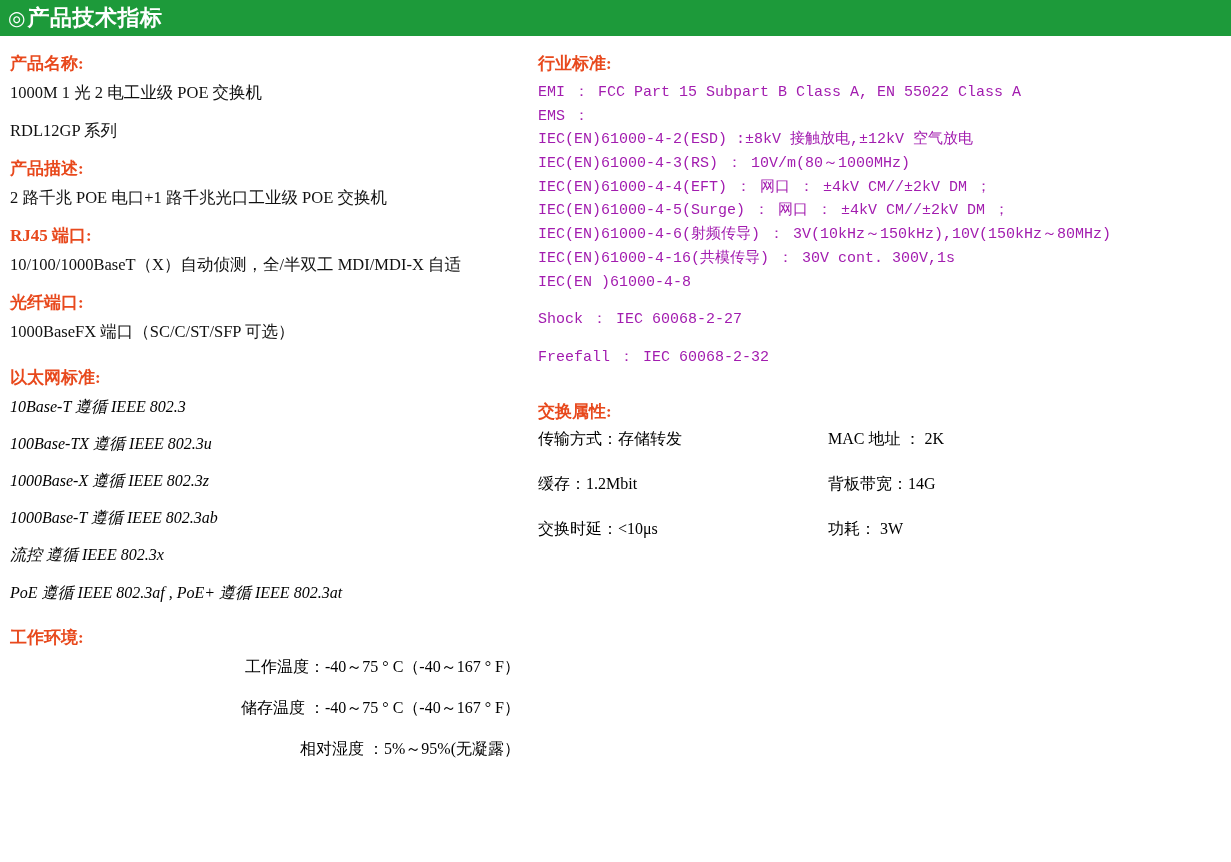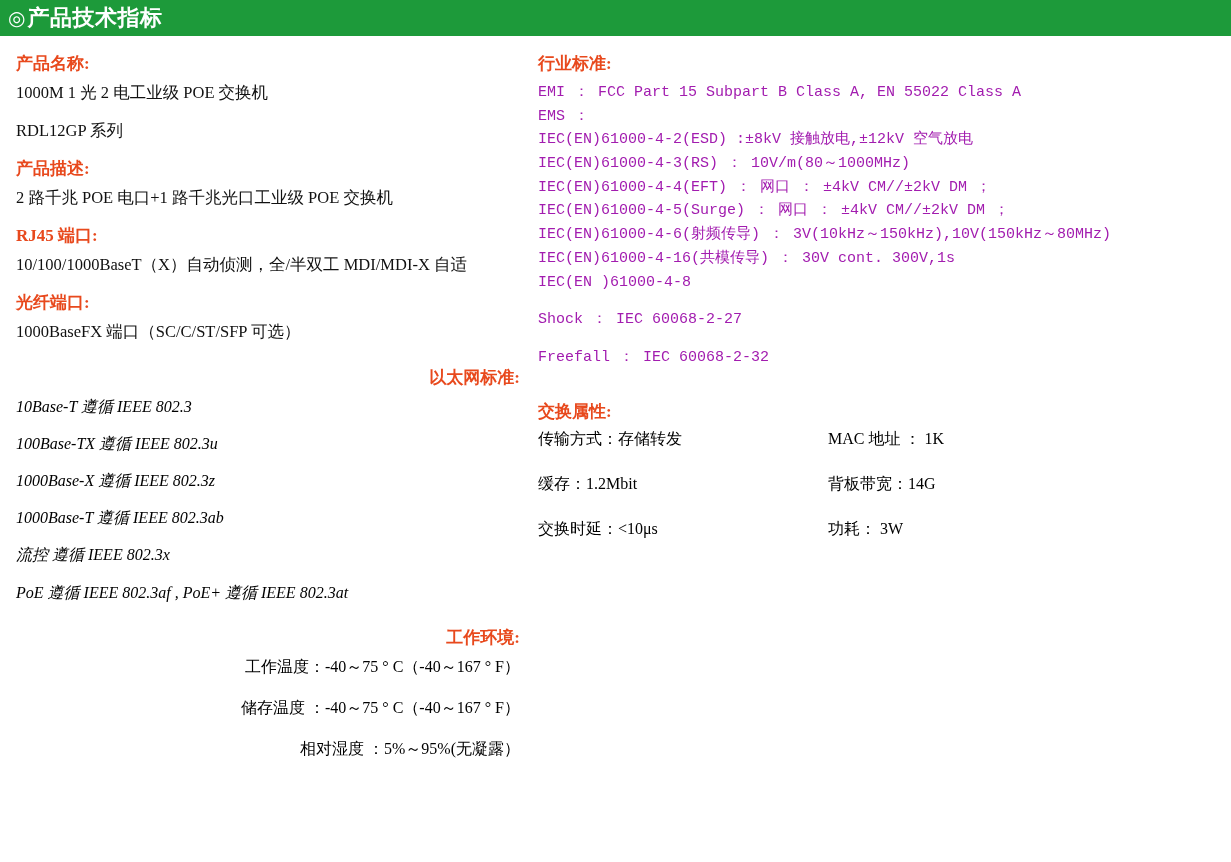--- a/index.html
+++ b/index.html
@@ -42,38 +42,37 @@
     letter-spacing: 0.5px;
     font-family: "Liberation Serif", serif;
   }
   
   .columns {
     display: flex;
     padding-top: 16px;
   }
   .col-left {
     width: 520px;
-    padding-left: 16px;
+    padding-left: 10px;
     box-sizing: border-box;
   }
   .col-right {
     width: 700px;
     padding-left: 18px;
     box-sizing: border-box;
   }
   .sec-title {
     color: #e8491d;
     font-weight: bold;
     font-size: 17px;
     margin: 0 0 6px 0;
     font-family: "Liberation Serif", serif;
   }
   .sec-title.gap {
     margin-top: 22px;
-    text-align: right;
   }
   .line {
     font-size: 16.5px;
     line-height: 1.45;
     margin: 0 0 4px 0;
     color: #111;
   }
   .line.spaced {
     margin-bottom: 14px;
   }
@@ -168,21 +167,21 @@
 IEC(EN)61000-4-5(Surge) ： 网口 ： ±4kV CM//±2kV DM ；
 IEC(EN)61000-4-6(射频传导) ： 3V(10kHz～150kHz),10V(150kHz～80MHz)
 IEC(EN)61000-4-16(共模传导) ： 30V cont. 300V,1s
 IEC(EN )61000-4-8</div>
       <div class="mono gap-top">Shock ： IEC 60068-2-27</div>
       <div class="mono gap-top">Freefall ： IEC 60068-2-32</div>
 
       <div class="sec-title" style="margin-top:30px">交换属性:</div>
       <div class="attr-grid">
         <div class="attr-cell">传输方式：存储转发</div>
-        <div class="attr-cell">MAC 地址 ： 1K</div>
+        <div class="attr-cell">MAC 地址 ： 2K</div>
         <div class="attr-cell">缓存：1.2Mbit</div>
         <div class="attr-cell">背板带宽：14G</div>
         <div class="attr-cell">交换时延：&lt;10μs</div>
         <div class="attr-cell">功耗： 3W</div>
       </div>
 
     </div>
   </div>
 </div>
 

